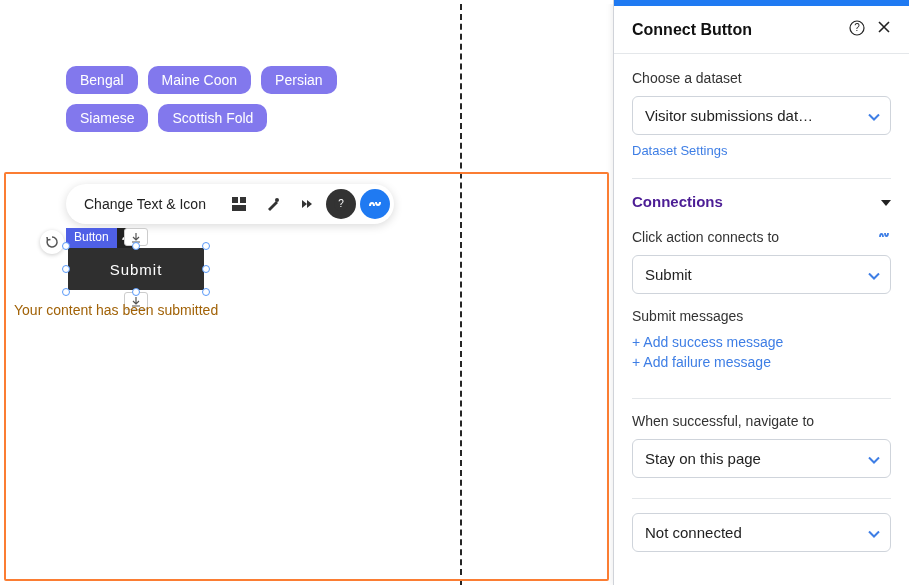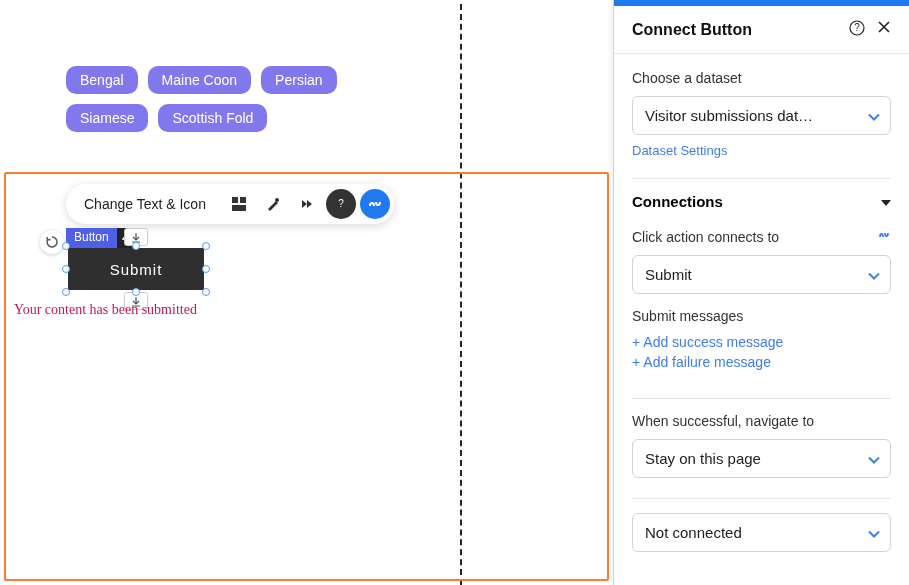--- a/index.html
+++ b/index.html
@@ -152,23 +152,22 @@
   }
   .el-label .d {
     background: #222;
     color: #fff;
     width: 20px;
     display: flex; align-items:center; justify-content:center;
   }
   .msg-under {
     position: absolute;
     left: 14px; top: 298px;
-    color: #be185d;
+    color: #a16207;
     font-size: 14px;
-    font-family: Liberation Serif, serif;
   }
   
   .panel {
     width: 296px;
     border-left: 1px solid #d0d3d9;
     background: #fff;
     display: flex;
     flex-direction: column;
     box-shadow: -2px 0 6px rgba(0,0,0,0.06);
   }
@@ -222,21 +221,21 @@
     margin-top: 8px;
     display: inline-block;
   }
   .sect-head {
     display: flex;
     justify-content: space-between;
     align-items: flex-start;
     padding: 14px 0 4px;
     font-weight: 700;
     font-size: 15px;
-    color: #000000;
+    color: #4c1d95;
   }
   .sub { margin-top: 14px; }
   .sub .plabel-row {
     display:flex; justify-content:space-between; align-items:center;
     margin-bottom: 10px;
   }
   .addlink { color: #3e7ee5; font-size: 14px; margin: 4px 0; display:block;}
   .trunc { white-space: nowrap; overflow: hidden; text-overflow: ellipsis; max-width: 200px; }
 </style>
 </head>

